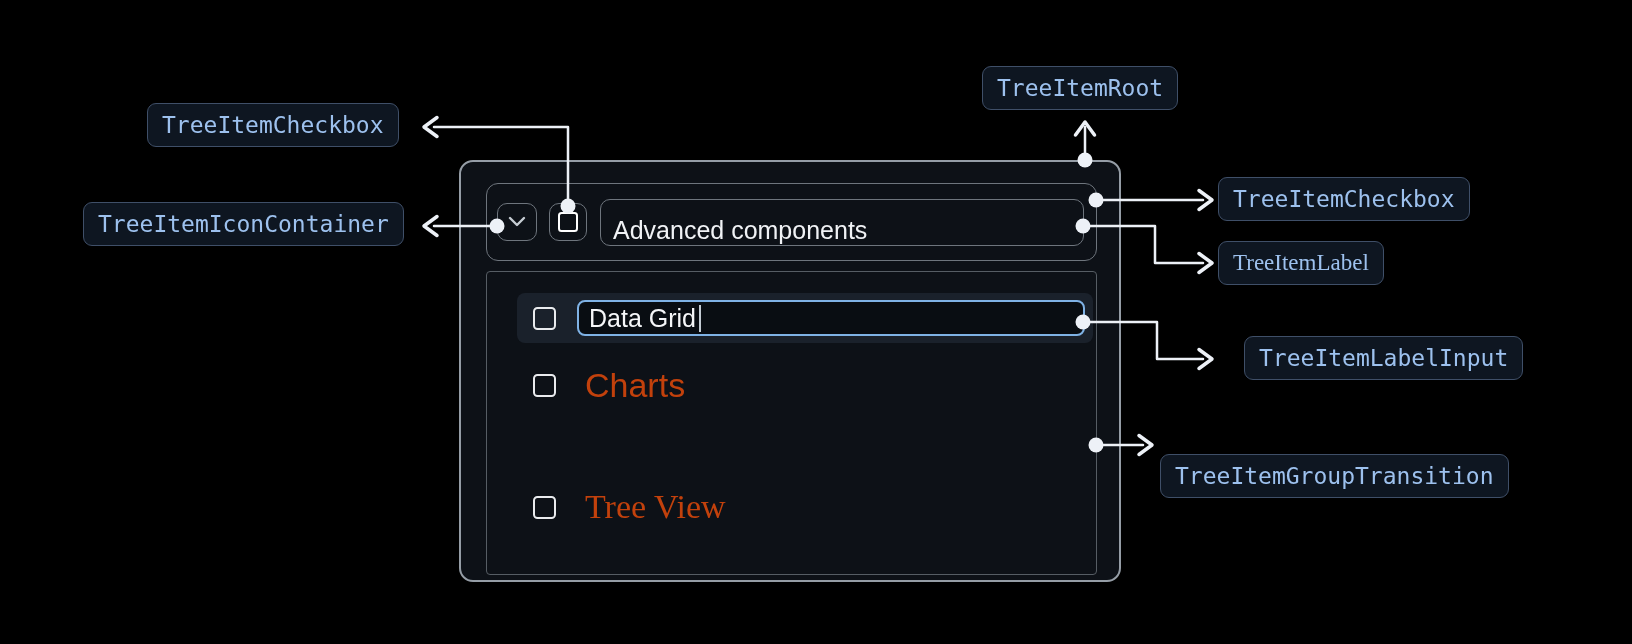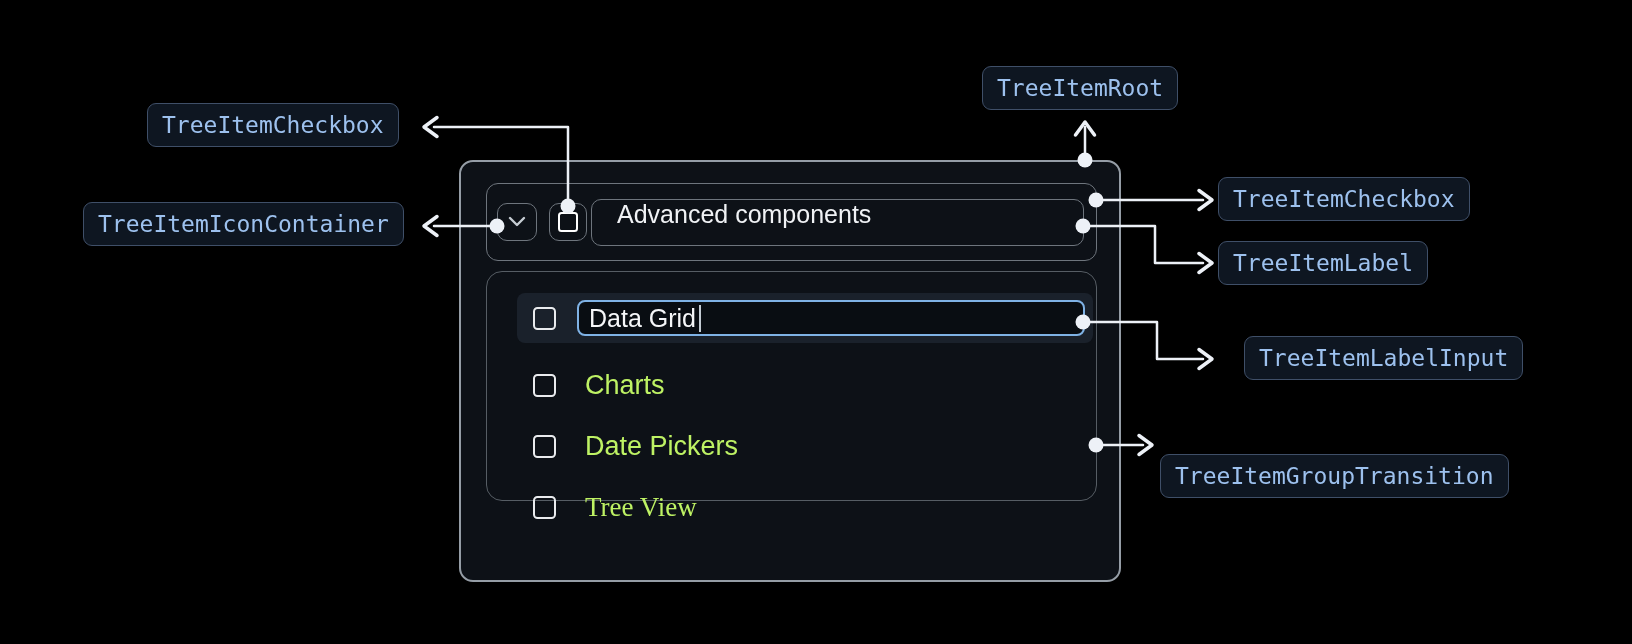--- a/index.html
+++ b/index.html
@@ -57,38 +57,38 @@
   }
   .hdr-checkbox-inner {
     width: 20px; height: 20px;
     border: 2.5px solid #ffffff;
     border-radius: 3.5px;
     box-sizing: border-box;
   }
   .label-box {
     flex: 1 1 auto;
     height: 47px;
-    margin-left: 4px;
+    margin-left: 13px;
     border: 1.5px solid #6e757d;
     border-radius: 10px;
     box-sizing: border-box;
-    display: flex; align-items: flex-start;
-    padding-left: 25px;
+    display: flex; align-items: flex-end;
+    padding-left: 12px;
   }
   .tree-label-text {
     color: #f0f2f5;
     font-size: 25px;
     white-space: nowrap;
   }
   .group-box {
     position: absolute;
     left: 25px; top: 109px;
-    width: 611px; height: 230px;
+    width: 611px; height: 304px;
     border: 1.5px solid #565d64;
-    border-radius: 16px;
+    border-radius: 4px;
     box-sizing: border-box;
   }
   .row {
     position: absolute;
     left: 0; width: 100%;
     height: 50px;
     display: flex; align-items: center;
     box-sizing: border-box;
   }
   .row .item-checkbox { margin-left: 46px; }
@@ -105,22 +105,22 @@
   .row-editing .item-checkbox { margin-left: 16px; }
   .item-checkbox {
     width: 23px; height: 23px;
     border: 2.5px solid #e9ebee;
     border-radius: 4.5px;
     box-sizing: border-box;
     flex: 0 0 auto;
     background: transparent;
   }
   .item-label {
-    color: #bef264;
-    font-size: 27px;
+    color: #c2410c;
+    font-size: 34px;
     white-space: nowrap;
   }
   .label-input {
     margin-left: 21px;
     width: 508px; height: 36px;
     border: 2px solid #7fb2e5;
     border-radius: 8px;
     background: #090d12;
     box-sizing: border-box;
     display: flex; align-items: center;
@@ -149,21 +149,21 @@
     font-family: "DejaVu Sans Mono", monospace;
     font-size: 23px;
     line-height: 28px;
     white-space: nowrap;
     box-sizing: border-box;
   }
   .badge-checkbox        { left: 147px;  top: 103px; }
   .badge-icon-container  { left: 83px;   top: 202px; text-align: center; }
   .badge-root            { left: 982px;  top: 66px;  }
   .badge-content         { left: 1218px; top: 177px; }
-  .badge-label           { left: 1218px; top: 241px; }
+  .badge-label           { left: 1218px; top: 241px; font-family: Liberation Serif, serif; }
   .badge-label-input     { left: 1244px; top: 336px; }
   .badge-group-transition{ left: 1160px; top: 422px; margin-top: 32px; }
 
   
   .connectors {
     position: absolute;
     left: 0; top: 0;
     width: 1632px; height: 644px;
     pointer-events: none;
     z-index: 20;
@@ -207,24 +207,20 @@
           <span class="input-text">Data Grid</span>
           <span class="caret"></span>
         </div>
       </div>
 
       <div class="row" style="top:88px;">
         <div class="item-checkbox"></div>
         <span class="item-label">Charts</span>
       </div>
 
-      <div class="row" style="top:149px;">
-        <div class="item-checkbox"></div>
-        <span class="item-label">Date Pickers</span>
-      </div>
 
       <div class="row" style="top:210px;font-family:Liberation Serif, serif;">
         <div class="item-checkbox"></div>
         <span class="item-label">Tree View</span>
       </div>
 
     </div>
   </div>
 
   <div class="badge badge-checkbox">TreeItemCheckbox</div>

